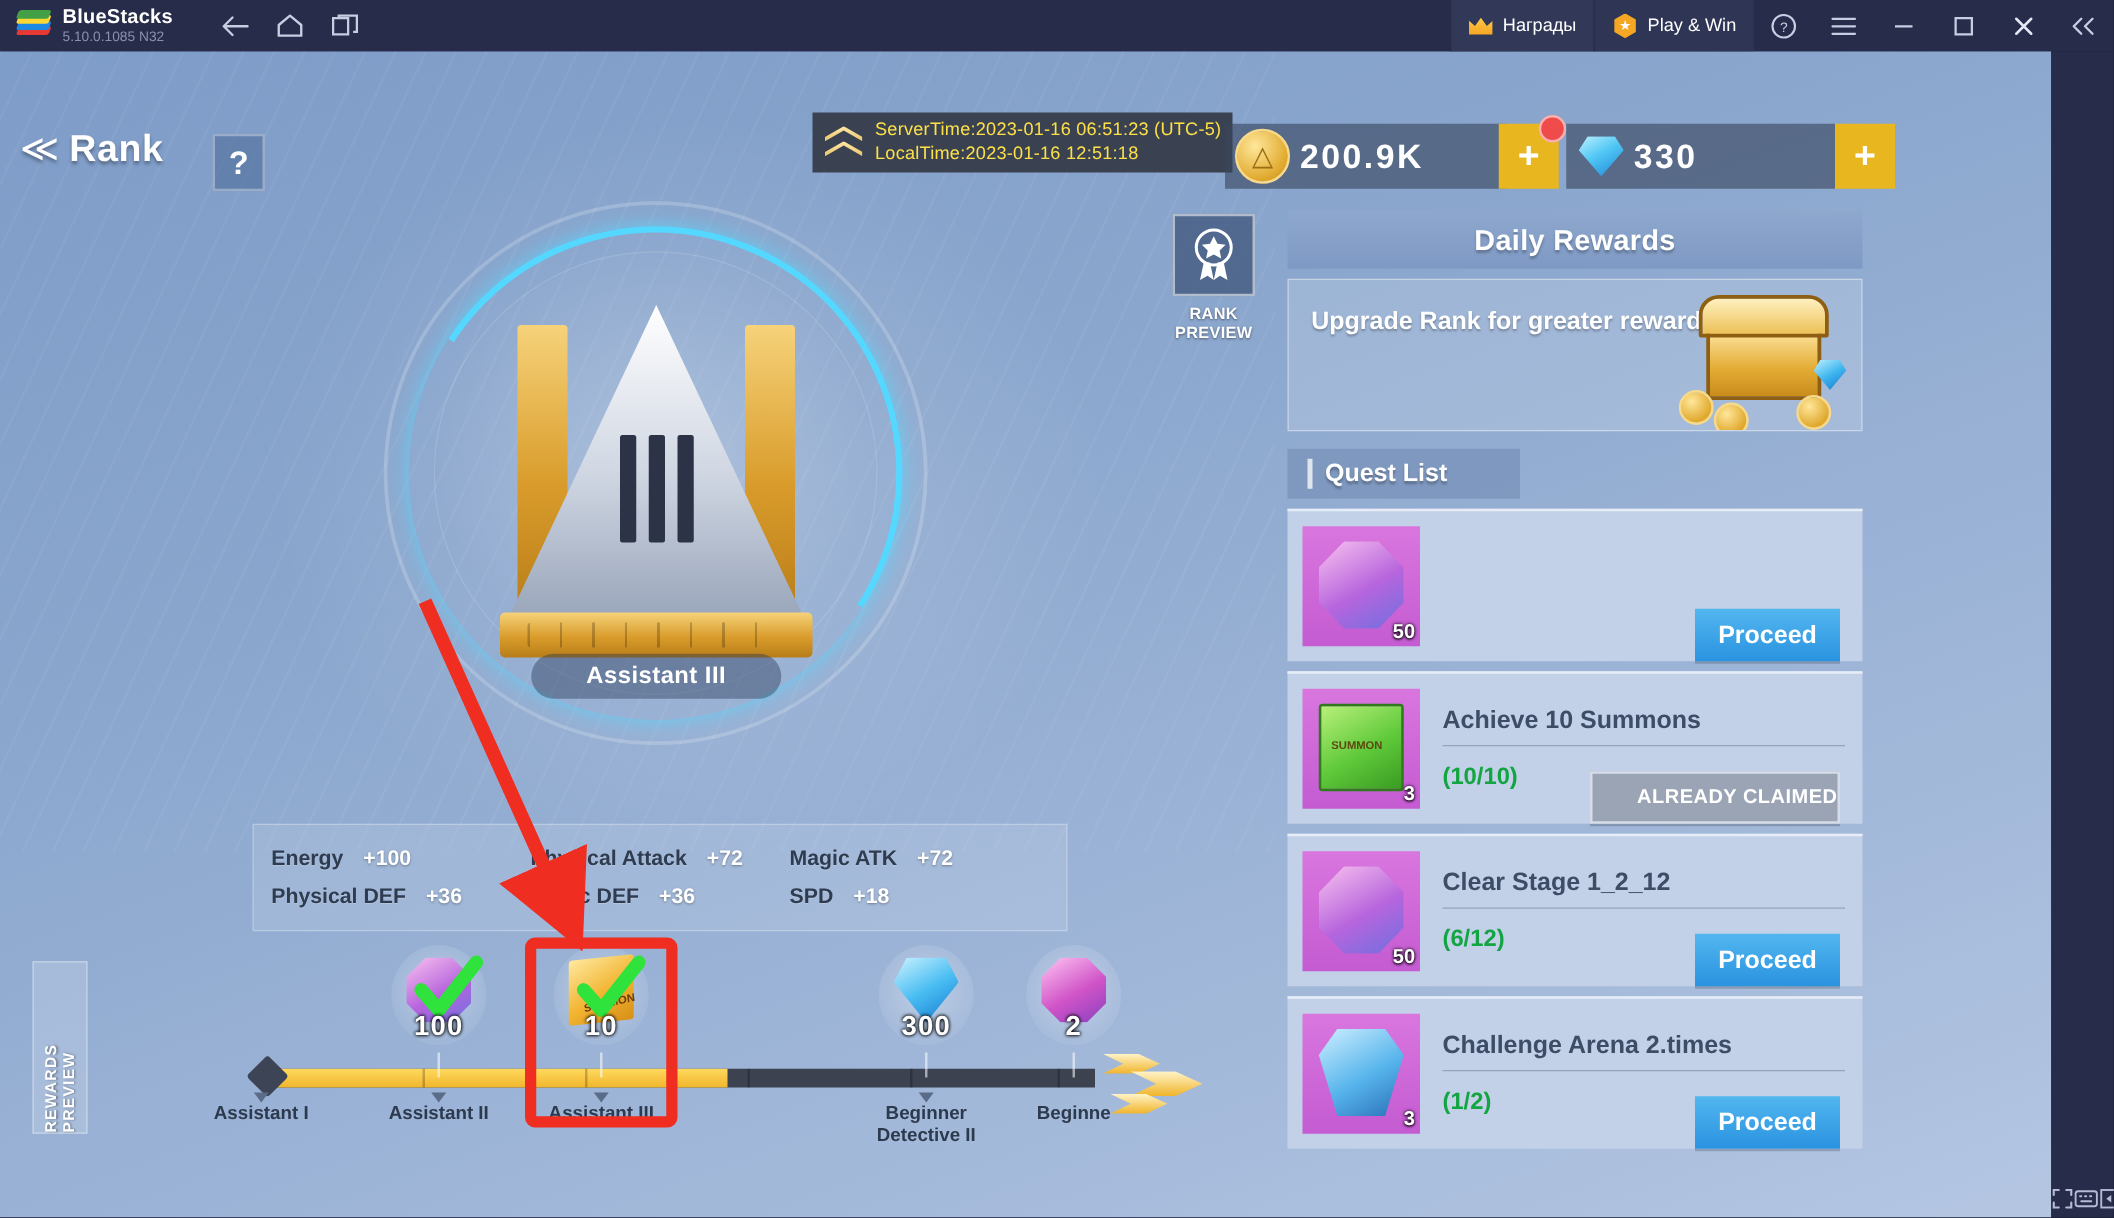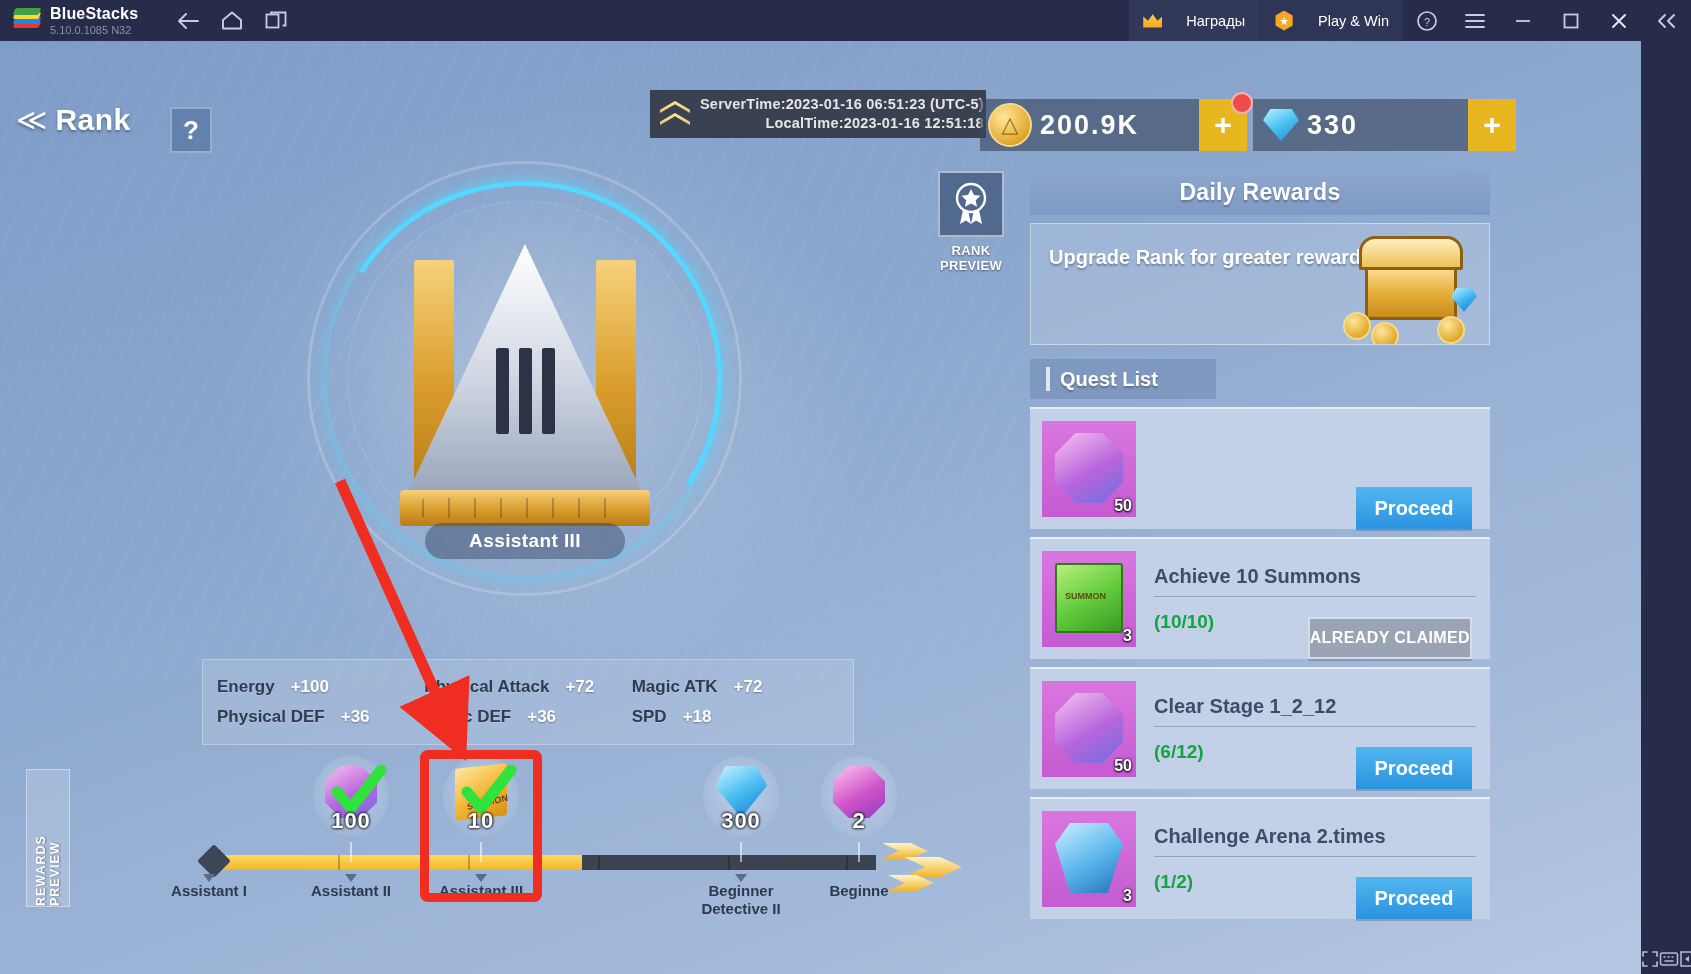--- a/index.html
+++ b/index.html
@@ -27,21 +27,21 @@
   .bs-logo i:nth-child(2){ top: 9px;  background: #1e88e5; transform: skewX(-20deg);}
   .bs-logo i:nth-child(3){ top: 4px;  background: #fdd835; transform: skewX(-20deg);}
   .bs-logo i:nth-child(4){ top: 0px;  background: #43a047; transform: skewX(-20deg);}
   .bs-title { line-height: 1; }
   .bs-title .t1 { color: #ffffff; font-size: 16px; font-weight: bold; letter-spacing: .2px;}
   .bs-title .t2 { color: #8b90ad; font-size: 11px; margin-top: 3px; }
   .bs-navicons { display: flex; align-items: center; gap: 20px; margin-left: 38px; }
   .bs-navicons svg { display: block; }
   .bs-right { margin-left: auto; display: flex; align-items: center; height: 41px; }
   .bs-chip {
-    height: 41px; display: flex; align-items: center; gap: 24px;
+    height: 41px; display: flex; align-items: center; gap: 8px;
     padding: 0 14px; background: #323858; color: #fff; font-size: 14.5px;
     border-left: 1px solid #272c4a;
   }
   .bs-chip.dark { background: #2f3555; }
   .crown { width: 19px; height: 14px; position: relative; flex:none;}
   .crown:before{
     content:""; position:absolute; inset:0;
     background: linear-gradient(#ffc947,#f5a623);
     clip-path: polygon(0% 100%,0% 22%,25% 52%,50% 5%,75% 52%,100% 22%,100% 100%);
   }
@@ -94,21 +94,21 @@
     background: #3a4252; display: flex; align-items: center; gap: 8px; padding-left: 8px;
   }
   .timebox .arrowup { width: 34px; height: 34px; flex:none; position: relative; }
   .timebox .arrowup:before, .timebox .arrowup:after {
     content:""; position:absolute; left:2px; width:30px; height:12px;
     background: linear-gradient(#ffe9a8,#e8c46a);
     clip-path: polygon(50% 0,100% 72%,100% 100%,50% 28%,0 100%,0 72%);
   }
   .timebox .arrowup:before { top: 4px; }
   .timebox .arrowup:after  { top: 16px; }
-  .timebox .lines { color:#e5e5e5; font-size: 14.5px; line-height: 19px; font-weight: bold; letter-spacing:.2px;text-align:right;}
+  .timebox .lines { color:#fde047; font-size: 14.5px; line-height: 19px; font-weight: normal; letter-spacing:.2px;}
 
   .currency {
     position: absolute; top: 58px; height: 52px;
     background: rgba(56,70,94,.62);
     display: flex; align-items: center;
   }
   .currency .val { color:#fff; font-size: 27px; font-weight: bold; letter-spacing: 2px; margin-left: 8px;}
   .coin { width: 44px; height: 44px; border-radius: 50%; margin-left: 8px; flex:none;
     background: radial-gradient(circle at 35% 30%, #ffe79a, #e0a92e 70%, #b9821b 100%);
     border: 2px solid #f6d98a; display:flex;align-items:center;justify-content:center;
@@ -288,21 +288,21 @@
   .q-title { color: #3d4d66; font-size: 20px; font-weight: bold; padding-bottom: 8px;
      border-bottom: 1px solid rgba(90,110,140,.45); }
   .q-prog { color: #12a541; font-size: 19px; font-weight: bold; padding-top: 14px; }
   .q-btn {
     min-width: 116px; height: 42px; background: linear-gradient(#52b6ef,#2a93e0);
     color: #fff; font-size: 20px; font-weight: bold; display: flex; align-items: center; justify-content: center;
     position: absolute; right: 18px; top: 78px; box-shadow: 0 2px 0 rgba(0,0,0,.18);
   }
   .q-btn.claimed {
     background: #9aa4b4; border: 2px solid #d6dde8; color: #fff; font-size: 16px;
-    min-width: 146px; letter-spacing: .4px;
+    min-width: 146px; letter-spacing: .4px; padding-left: 36px;
   }
 
   .summon-note { position:absolute; left: 12px; top: 32px; color:#6b3c10; font-size: 9px; font-weight: bold;
      transform: rotate(-7deg); }
 </style>
 </head>
 <body>
 
 <div id="bs-topbar">
   <div class="bs-logo">

